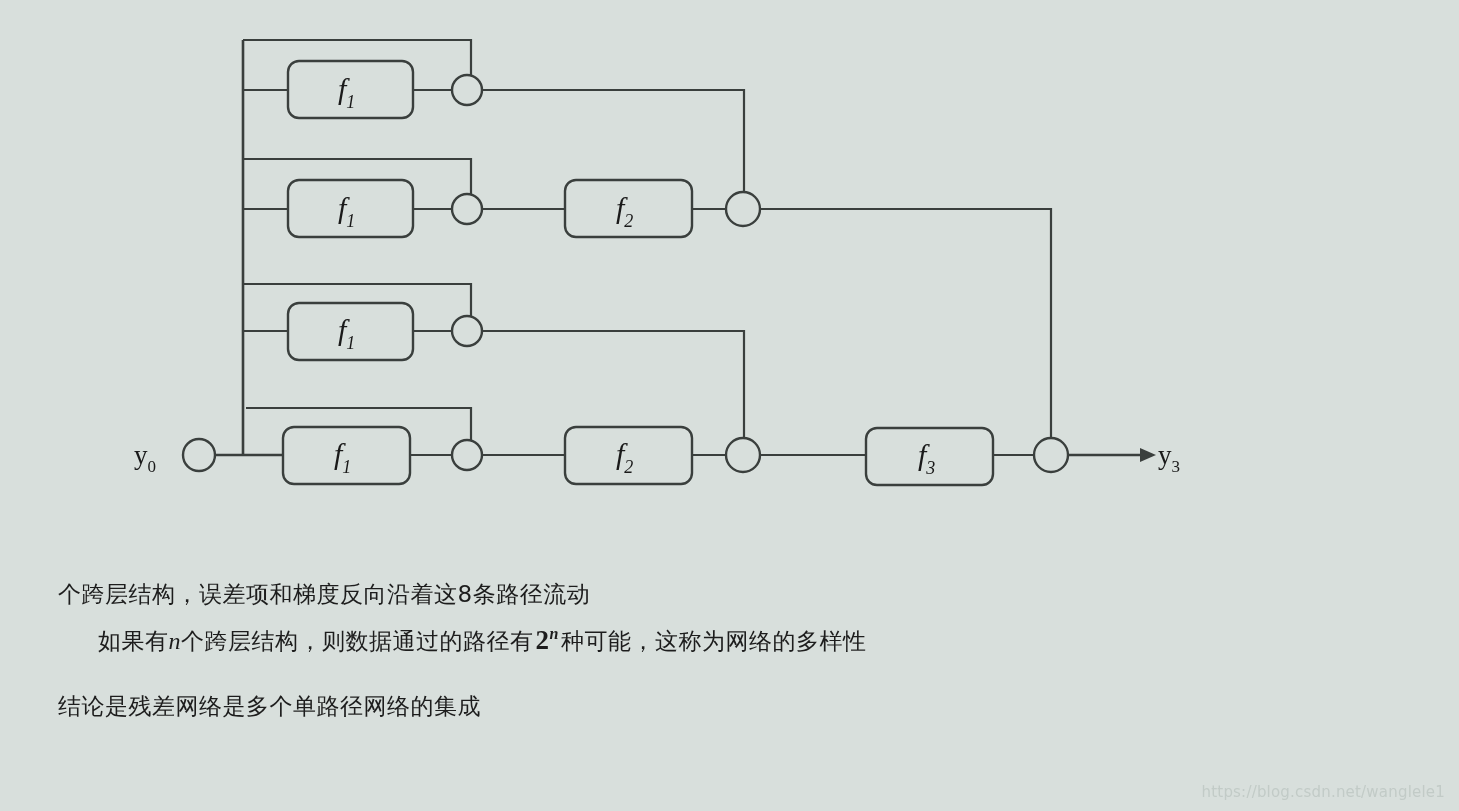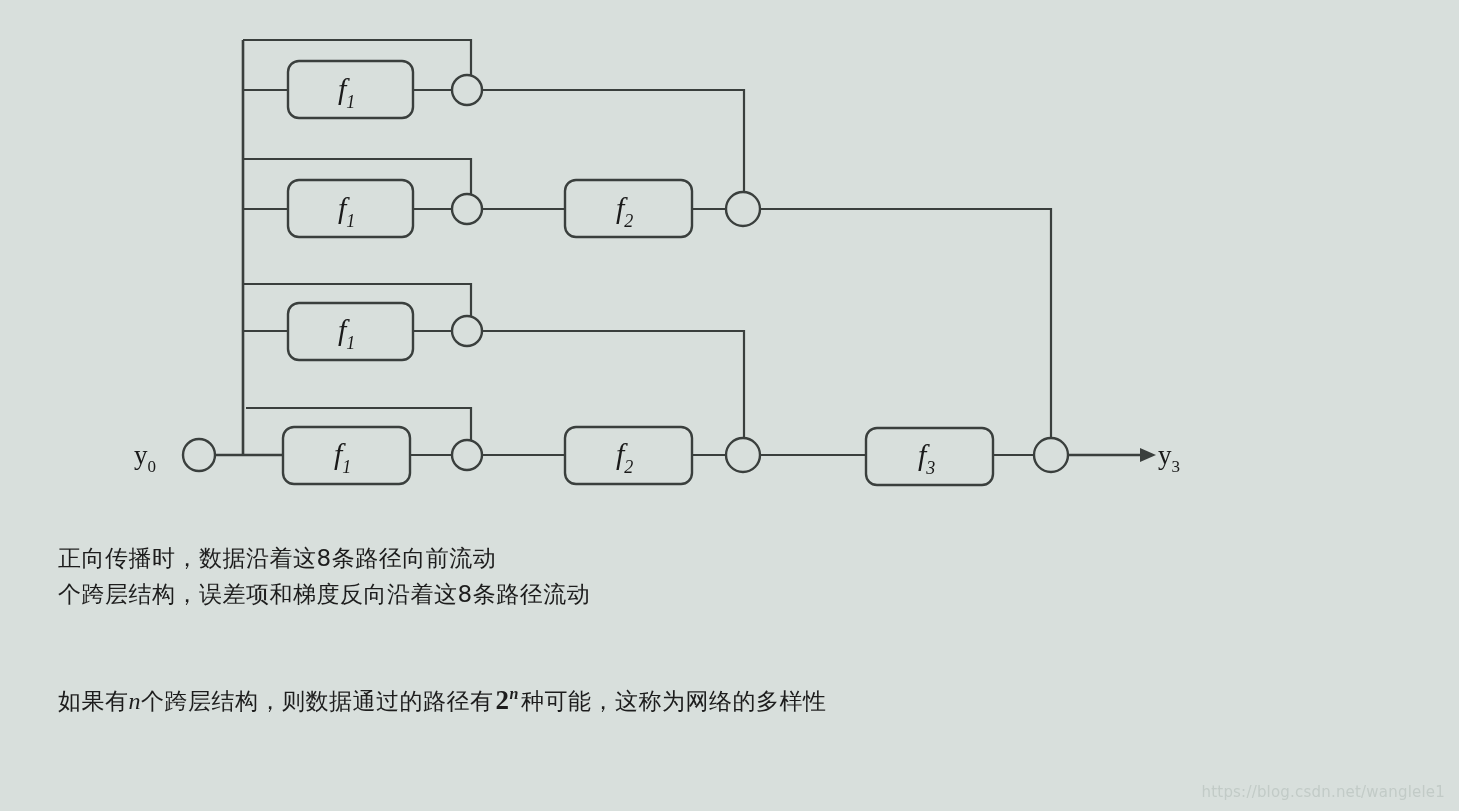--- a/index.html
+++ b/index.html
@@ -32,21 +32,21 @@
     left: 58px;
     font-family: "DejaVu Sans", sans-serif;
     font-size: 23px;
     color: #1d1d1d;
     letter-spacing: 0.5px;
     line-height: 36px;
     white-space: nowrap;
   }
   #caption-1 { top: 540px; }
   #caption-2 { top: 576px; }
-  #caption-3 { top: 676px; }
+  #caption-3 { top: 616px; margin-left: 40px; }
   #caption-4 { top: 688px; }
   .mathvar {
     font-family: "Liberation Serif", serif;
     font-style: italic;
     font-size: 24px;
   }
   .pow {
     font-family: "Liberation Serif", serif;
     font-style: normal;
     font-size: 27px;
@@ -165,24 +165,24 @@
 
     <text class="boxlabel" x="616" y="464" font-size="30">
       <tspan>f</tspan><tspan dy="9" font-size="18">2</tspan>
     </text>
 
     <text class="boxlabel" x="918" y="465" font-size="30">
       <tspan>f</tspan><tspan dy="9" font-size="18">3</tspan>
     </text>
   </svg>
 
-  <div class="caption-block" id="caption-1">正向传播时，数据沿着这8条路径向前流动</div>
 
   <div class="caption-block" id="caption-2">个跨层结构，误差项和梯度反向沿着这8条路径流动</div>
 
   <div class="caption-block" id="caption-3">
     <span>如果有</span><span class="mathvar">n</span><span>个跨层结构，则数据通过的路径有</span><span class="pow"><span>2</span><sup>n</sup></span><span>种可能，这称为网络的多样性</span>
   </div>
 
+  <div class="caption-block" id="caption-4">结论是残差网络是多个单路径网络的集成</div>
 
   <div id="watermark">https://blog.csdn.net/wanglele1</div>
 
 </div>
 
 </body></html>

